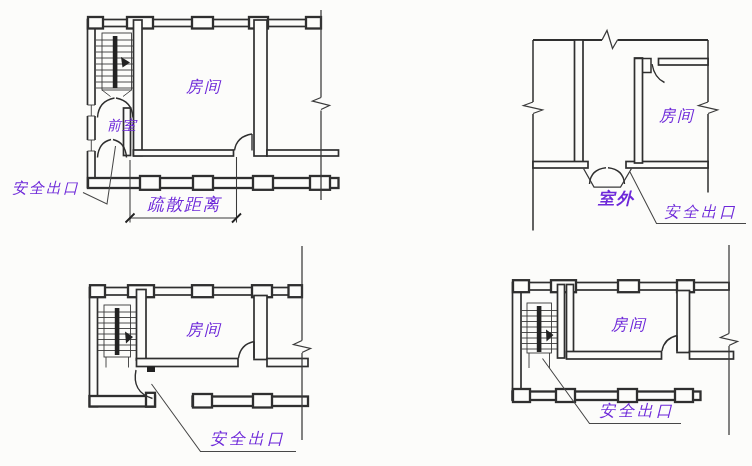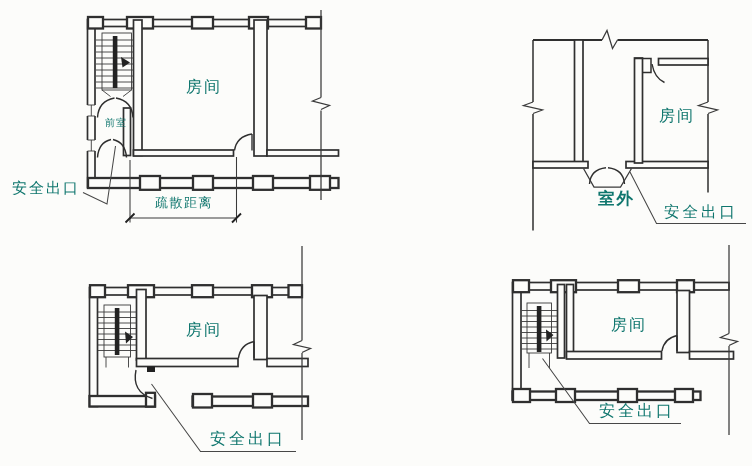--- a/index.html
+++ b/index.html
@@ -21,28 +21,29 @@
   .door{stroke:#2f2f2f;stroke-width:1.4;fill:none;}
   .dark{fill:#222;stroke:none;}
   .lead{stroke:#474747;stroke-width:1.05;fill:none;}
   .dim{stroke:#3a3a3a;stroke-width:1.05;fill:none;}
   .tick{stroke:#222;stroke-width:1.9;fill:none;}
   .brk{stroke:#3a3a3a;stroke-width:1.25;fill:none;}
   .gap{fill:#fcfcfa;stroke:none;}
   
   .lbl{
     position:absolute;
-    color:#0f766e;
+    color:#6d28d9;
     text-align:center;
     white-space:nowrap;
     line-height:1.05;
     font-size:16px;
     letter-spacing:2px;
+    font-style:italic;
   }
-  .lbl.small{font-size:10px;letter-spacing:1px;}
+  .lbl.small{font-size:14px;letter-spacing:1px;margin-left:6px;}
   .lbl.bold{font-weight:bold;letter-spacing:2px;text-align:right;}
 </style>
 </head>
 <body>
 
 <div class="fig">
 
 <svg width="752" height="466" viewBox="0 0 752 466">
 
   <g>
@@ -212,21 +213,21 @@
       <path class="brk" d="M 729 245 L 729 333.5 M 729 346 L 729 435"></path>
       <path class="brk" d="M 729 333.5 L 720.5 337.5 L 737.5 341.5 L 729 345.5"></path>
     </g>
     <path class="lead" d="M 542.5 358.5 L 589.5 423.5 L 681 423.5"></path>
   </g>
 </svg>
 
   <div class="lbl" style="left:6px;top:181px;width:80px;font-size:15px;">安全出口</div>
   <div class="lbl small" style="left:98px;top:118px;width:36px;">前室</div>
   <div class="lbl" style="left:178px;top:79px;width:52px;">房间</div>
-  <div class="lbl" style="left:145px;top:196px;width:78px;font-size:13px;letter-spacing:1.5px;text-align:center;">疏散距离</div>
+  <div class="lbl" style="left:145px;top:196px;width:78px;font-size:17px;letter-spacing:1.5px;text-align:center;">疏散距离</div>
 
   <div class="lbl" style="left:651px;top:108px;width:52px;">房间</div>
   <div class="lbl bold" style="left:579px;top:190px;width:56px;font-size:16.5px;">室外</div>
   <div class="lbl" style="left:657px;top:204px;width:88px;font-size:15.5px;letter-spacing:3px;">安全出口</div>
 
   <div class="lbl" style="left:178px;top:322px;width:52px;">房间</div>
   <div class="lbl" style="left:202px;top:431px;width:92px;letter-spacing:3px;">安全出口</div>
 
   <div class="lbl" style="left:603px;top:317px;width:52px;">房间</div>
   <div class="lbl" style="left:591px;top:403px;width:92px;letter-spacing:3px;">安全出口</div>

